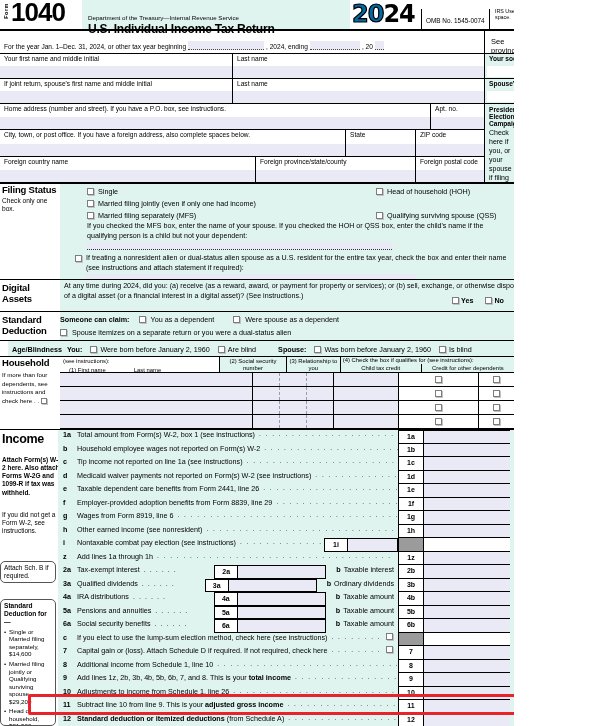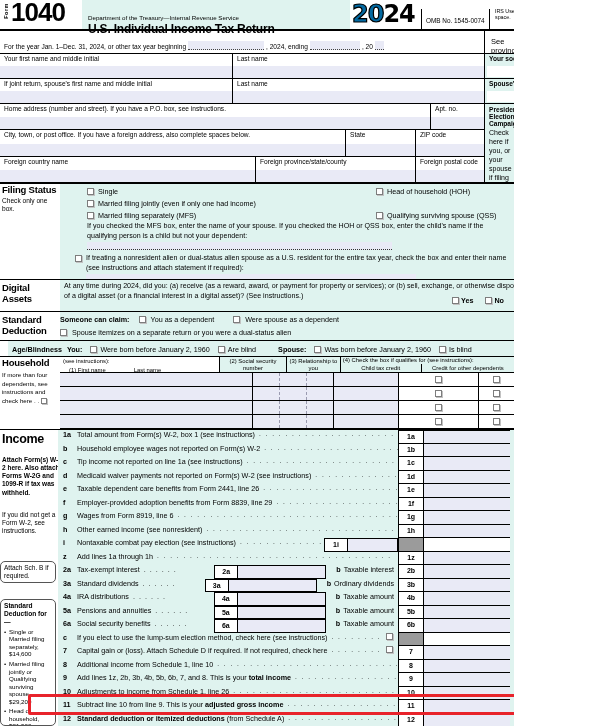--- a/index.html
+++ b/index.html
@@ -564,21 +564,21 @@
         <span class="bdesc">Taxable interest</span>
         <span class="dots"></span>
         <span class="rt">
             <span class="nbox">2b</span>
             <span class="amt"></span>
           </span>
       </div>
 
       <div class="il">
         <span class="inum">3a</span>
-        <span class="pdesc">Standard dividends</span>
+        <span class="pdesc">Qualified dividends</span>
         <span class="abox">3a</span>
         <span class="afld"></span>
         <span class="bnum">b</span>
         <span class="bdesc">Ordinary dividends</span>
         <span class="dots"></span>
         <span class="rt">
             <span class="nbox">3b</span>
             <span class="amt"></span>
           </span>
       </div>

